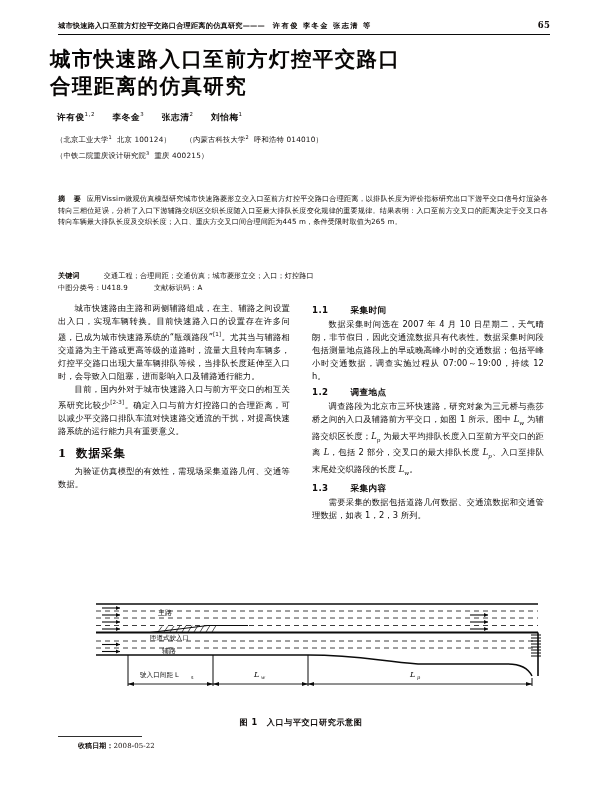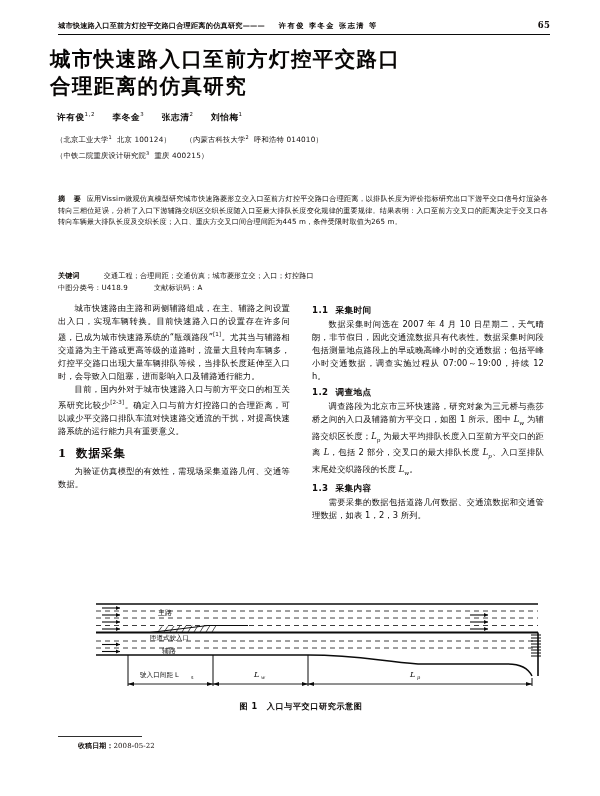--- a/index.html
+++ b/index.html
@@ -32,21 +32,21 @@
     right: 50px;
     display: flex;
     align-items: baseline;
     justify-content: space-between;
     font-size: 7.2px;
     letter-spacing: 0.2px;
     color: #14100f;
     font-weight: bold;
   }
   .runhead .rh-title { white-space: nowrap; }
-  .runhead .rh-authors { margin-left: 14px; letter-spacing: 1.5px; }
+  .runhead .rh-authors { margin-left: 8px; letter-spacing: 1.5px; }
   .runhead .rh-page {
     font-family: "DejaVu Serif", "Liberation Serif", serif;
     font-size: 8.5px;
     font-weight: bold;
   }
   .rule {
     position: absolute;
     left: 58px;
     right: 50px;
     top: 34px;
@@ -147,35 +147,35 @@
     font-family: "DejaVu Serif", "Liberation Serif", serif;
   }
   .h1 .num { margin-right: 9px; font-family: "DejaVu Serif", serif; }
   .h2 {
     font-size: 8.6px;
     font-weight: bold;
     letter-spacing: 0.4px;
     margin: 2px 0 1px 0;
     text-indent: 0;
   }
-  .h2 .num { margin-right: 7px; }
+  .h2 .num { margin-right: 22px; }
   sup.ref { font-size: 5.6px; vertical-align: super; }
   i.var { font-family: "DejaVu Serif", "Liberation Serif", serif; font-style: italic; }
   i.var sub { font-size: 5.6px; font-style: italic; }
 
   
   .figure {
     position: absolute;
     left: 58px;
     top: 598px;
     width: 486px;
   }
   .fig-canvas { width: 486px; height: 98px; display: block; }
   .fig-cap {
-    margin-top: 5px;
+    margin-top: 21px;
     text-align: center;
     font-size: 8.1px;
     font-weight: bold;
     letter-spacing: 0.6px;
     color: #141110;
   }
   .fig-cap .fnum { margin-right: 9px; }
 
   
   .foot-rule {

